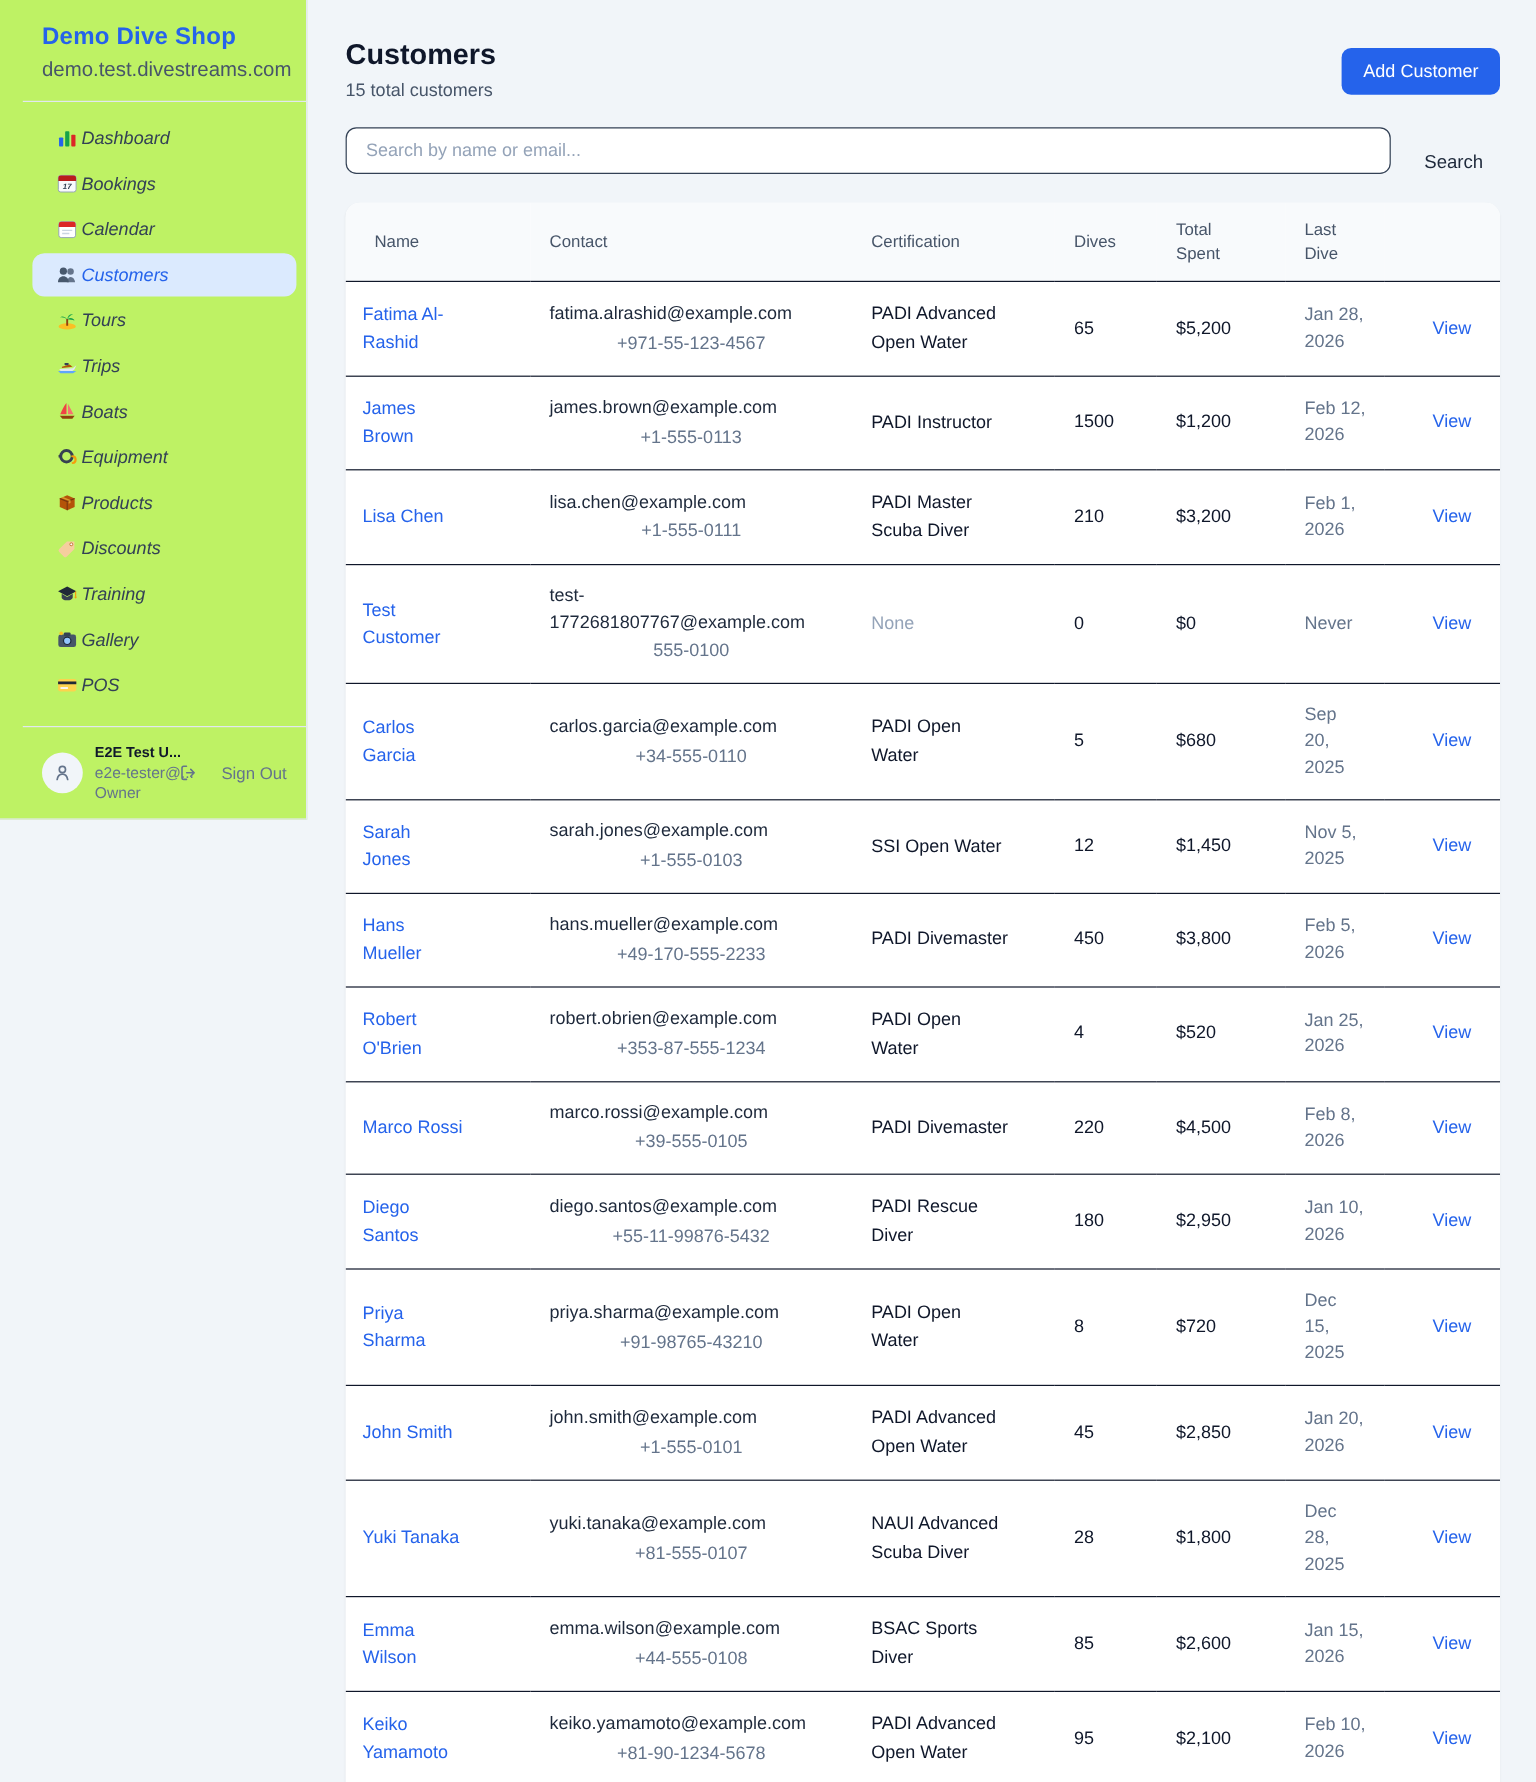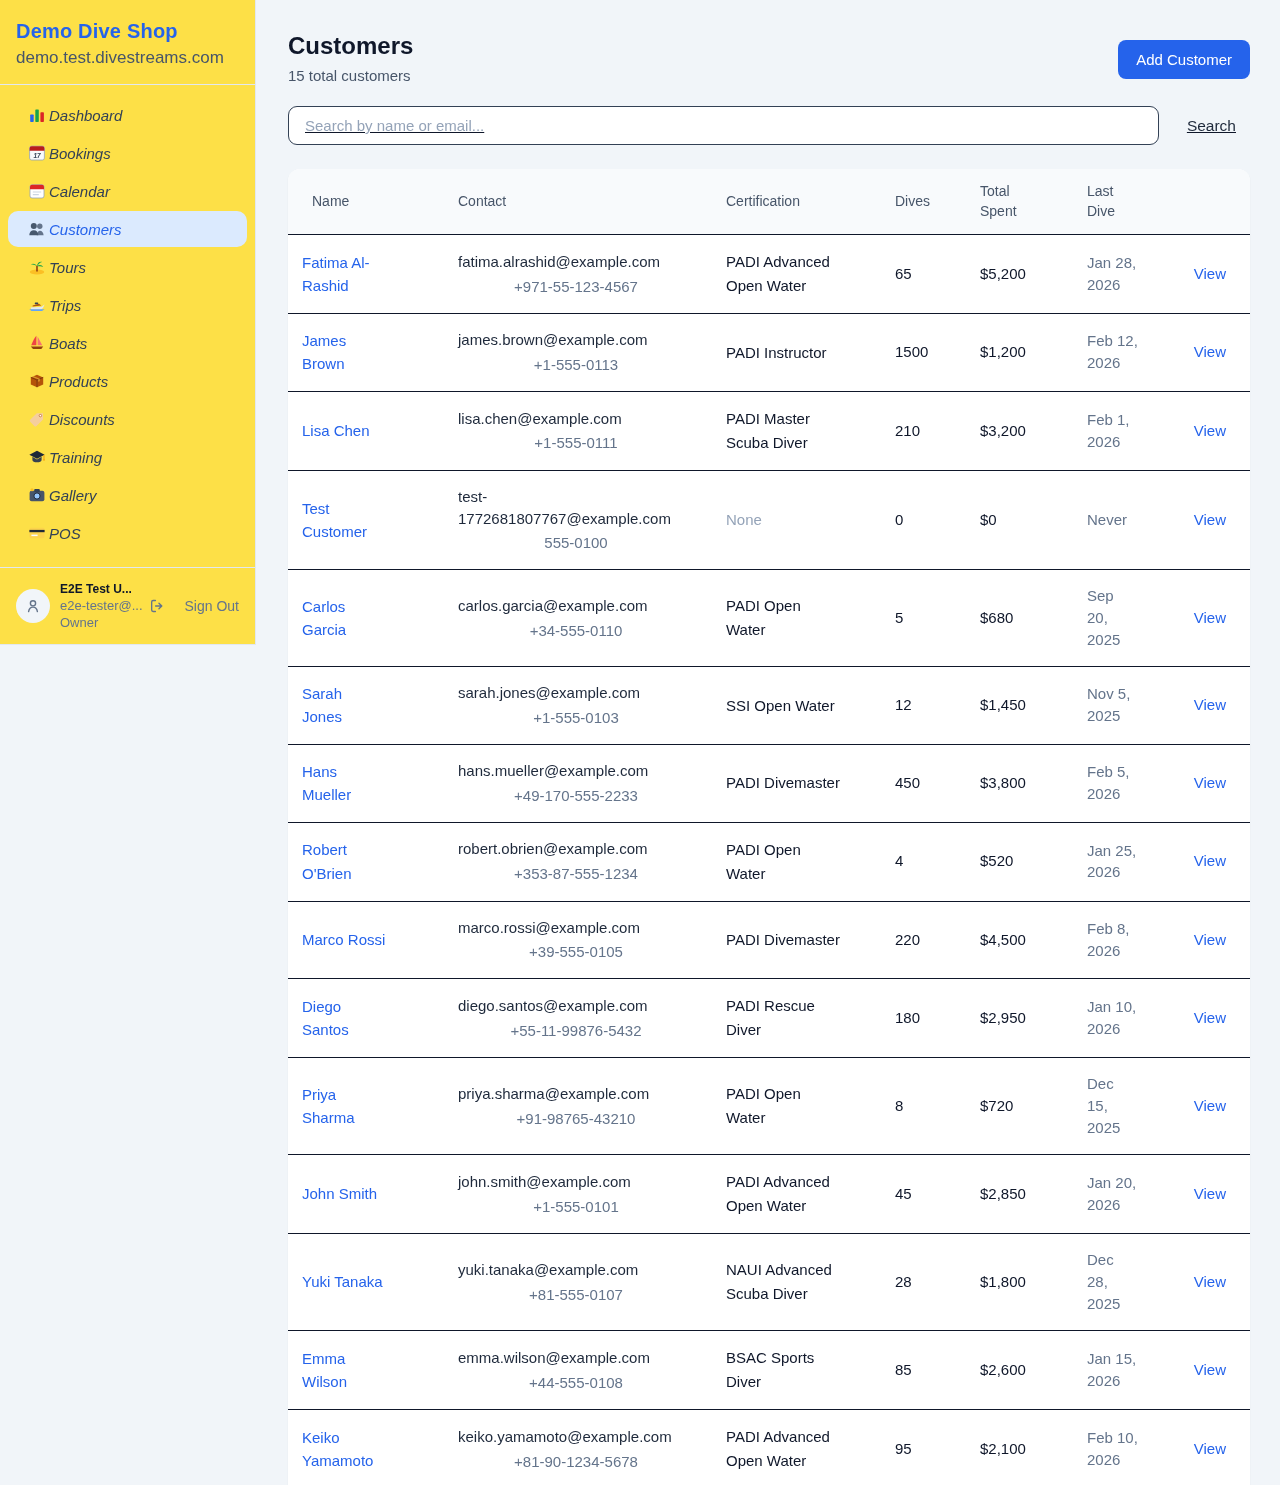--- a/index.html
+++ b/index.html
@@ -7,22 +7,22 @@
   body {
     font-family: "Liberation Sans", "DejaVu Sans", sans-serif;
     background: #f1f5f9;
     color: #0f172a;
     min-height: 1485px;
   }
   .layout { display: flex; align-items: flex-start; width: 1280px; }
 
   
   .sidebar {
-    width: 256px; background: #fde047; flex: 0 0 256px;
-    border-right: 1px solid #e2e8f0; border-bottom: 1px solid #e2e8f0;
+    width: 256px; background: #bef264; flex: 0 0 256px;
+    border-right: 1px solid #e2e8f0; border-bottom: 1px solid #e2e8f0; padding-left: 19px;
   }
   .s-header { padding: 20px 16px 16px 16px; border-bottom: 1px solid #e2e8f0; }
   .s-title { font-size: 20px; font-weight: bold; color: #2563eb; letter-spacing: .2px; }
   .s-domain { font-size: 17px; color: #475569; margin-top: 5px; }
   .s-nav { padding: 10px 0 14px 0; list-style: none; }
   .nav-item {
     display: flex; align-items: flex-end; gap: 3px;
     margin: 2px 8px; padding: 9px 20px; border-radius: 10px;
     font-size: 15px; color: #334155; cursor: pointer; font-style: italic;
   }
@@ -51,21 +51,21 @@
   
   .main { flex: 1; padding: 32px 30px 30px 32px; min-width: 0; }
   .main-header { display: flex; justify-content: space-between; align-items: flex-start; }
   .page-title { font-size: 24px; font-weight: bold; color: #0f172a; }
   .page-subtitle { font-size: 15px; color: #475569; margin-top: 7px; }
   .btn-primary {
     background: #2563eb; color: #fff; border: none; border-radius: 8px;
     padding: 11px 18px; font-size: 15px; font-family: inherit; font-weight: 500;
     cursor: pointer; margin-top: 8px;
   }
-  .search-row { display: flex; align-items: center; margin-top: 22px; text-decoration: underline; }
+  .search-row { display: flex; align-items: flex-end; margin-top: 22px; }
   .search-input {
     flex: 1; height: 39px; border: 1px solid #334155; border-radius: 9px;
     background: #fff; padding: 0 16px; font-size: 15px; font-family: inherit; color: #0f172a;
   }
   .search-input::placeholder { color: #94a3b8; }
   .search-btn {
     background: none; border: none; color: #1e293b; font-size: 15.5px;
     font-family: inherit; margin-left: 28px; margin-right: 14px; cursor: pointer;
   }
 
@@ -176,20 +176,30 @@
         </li>
         <li class="nav-item">
           <span class="nav-icon">
             <svg viewBox="0 0 18 18">
               <path d="M8.4 1.8v9.4H3.2C4.8 7.4 6.4 4 8.4 1.8z" fill="#ef4444"></path>
               <path d="M9.6 2.4 14.2 11.2H9.6z" fill="#f87171"></path>
               <path d="M2.8 12.4h12.4l-1.9 2.6H5z" fill="#92400e"></path>
             </svg>
           </span>
           <span>Boats</span>
+        </li>
+        <li class="nav-item">
+          <span class="nav-icon">
+            <svg viewBox="0 0 18 18">
+              <circle cx="8.4" cy="8.2" r="4.8" fill="none" stroke="#374151" stroke-width="2.4"></circle>
+              <path d="M13.2 8.2c2 0 2.8 1.2 2.8 2.8 0 1.7-.9 2.8-2.4 2.8" stroke="#f59e0b" stroke-width="1.8" fill="none" stroke-linecap="round"></path>
+              <path d="M3.6 8.2H1.8" stroke="#374151" stroke-width="2"></path>
+            </svg>
+          </span>
+          <span>Equipment</span>
         </li>
         <li class="nav-item">
           <span class="nav-icon">
             <svg viewBox="0 0 18 18">
               <path d="M2.8 5.4 9 2.8l6.2 2.6v7.2L9 15.2l-6.2-2.6z" fill="#b45309"></path>
               <path d="M2.8 5.4 9 8l6.2-2.6M9 8v7.2" stroke="#78350f" stroke-width=".9" fill="none"></path>
               <path d="M5.6 4.2l6.2 2.5v2.5l-1.6.6V7.3L4 4.9z" fill="#fcd34d" opacity=".55"></path>
             </svg>
           </span>
           <span>Products</span>

